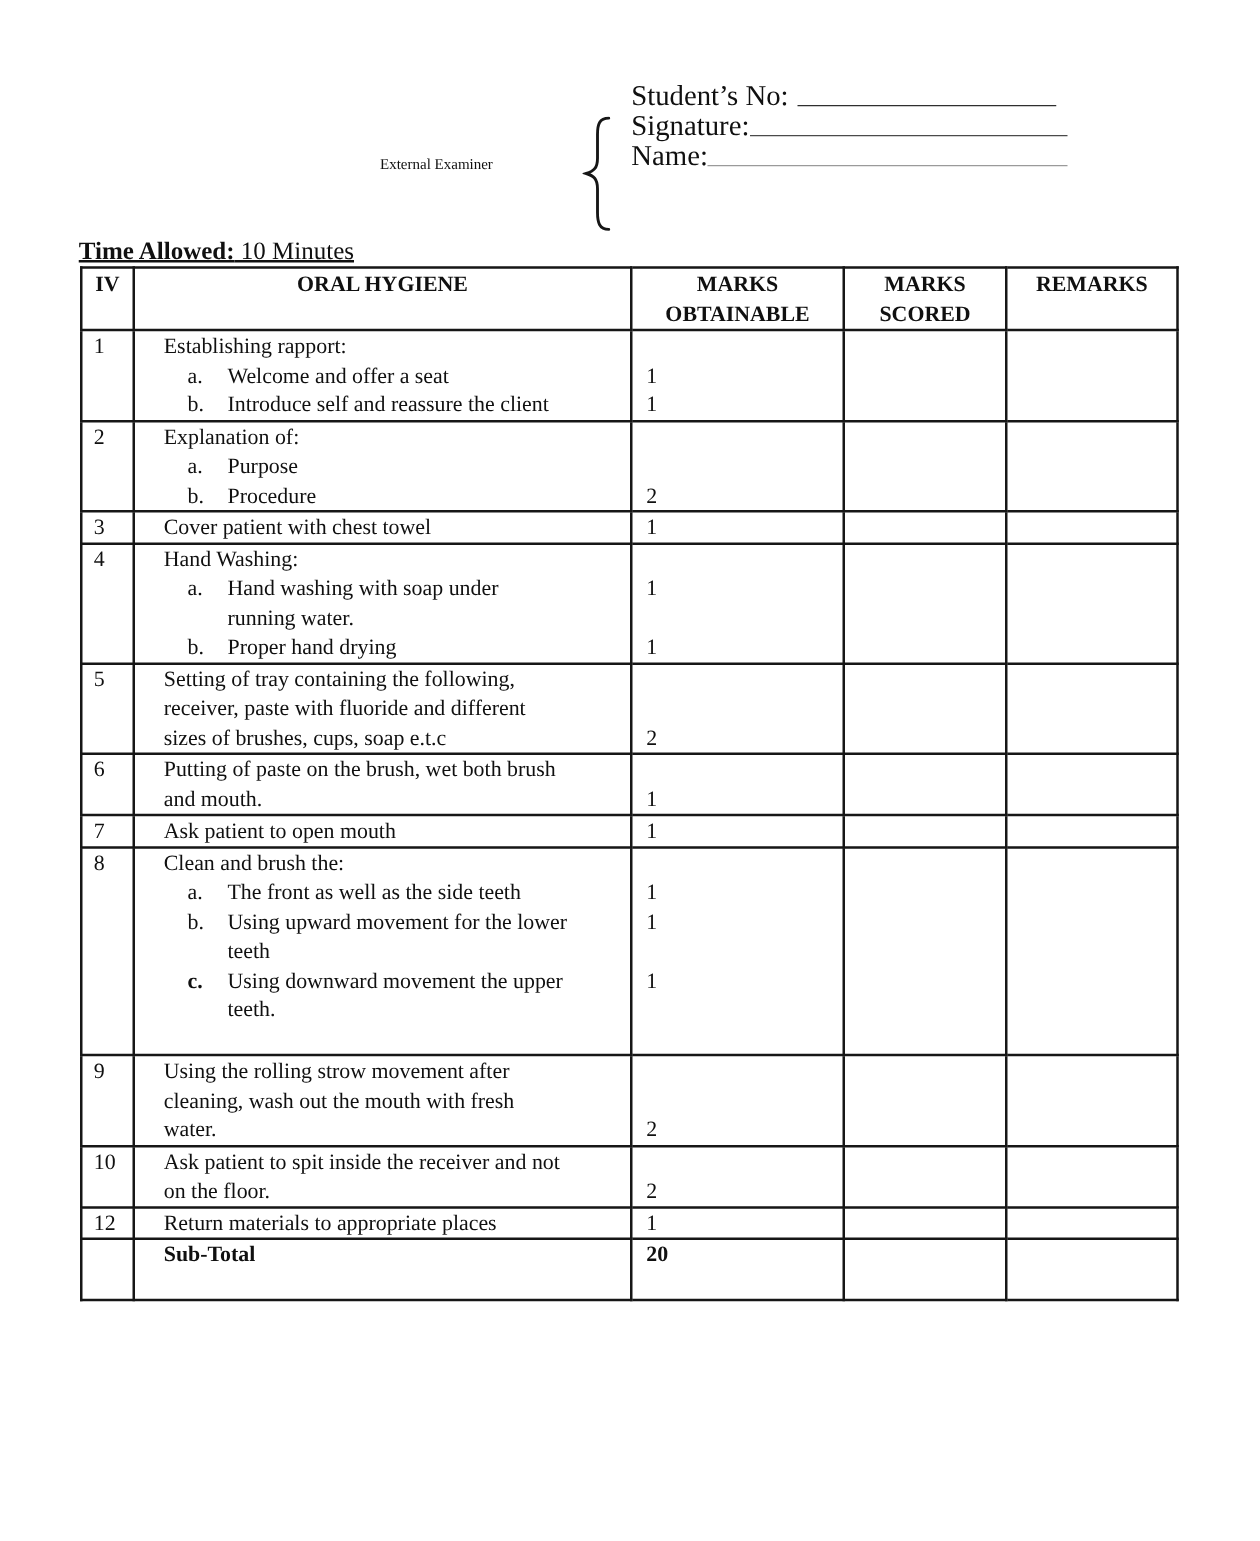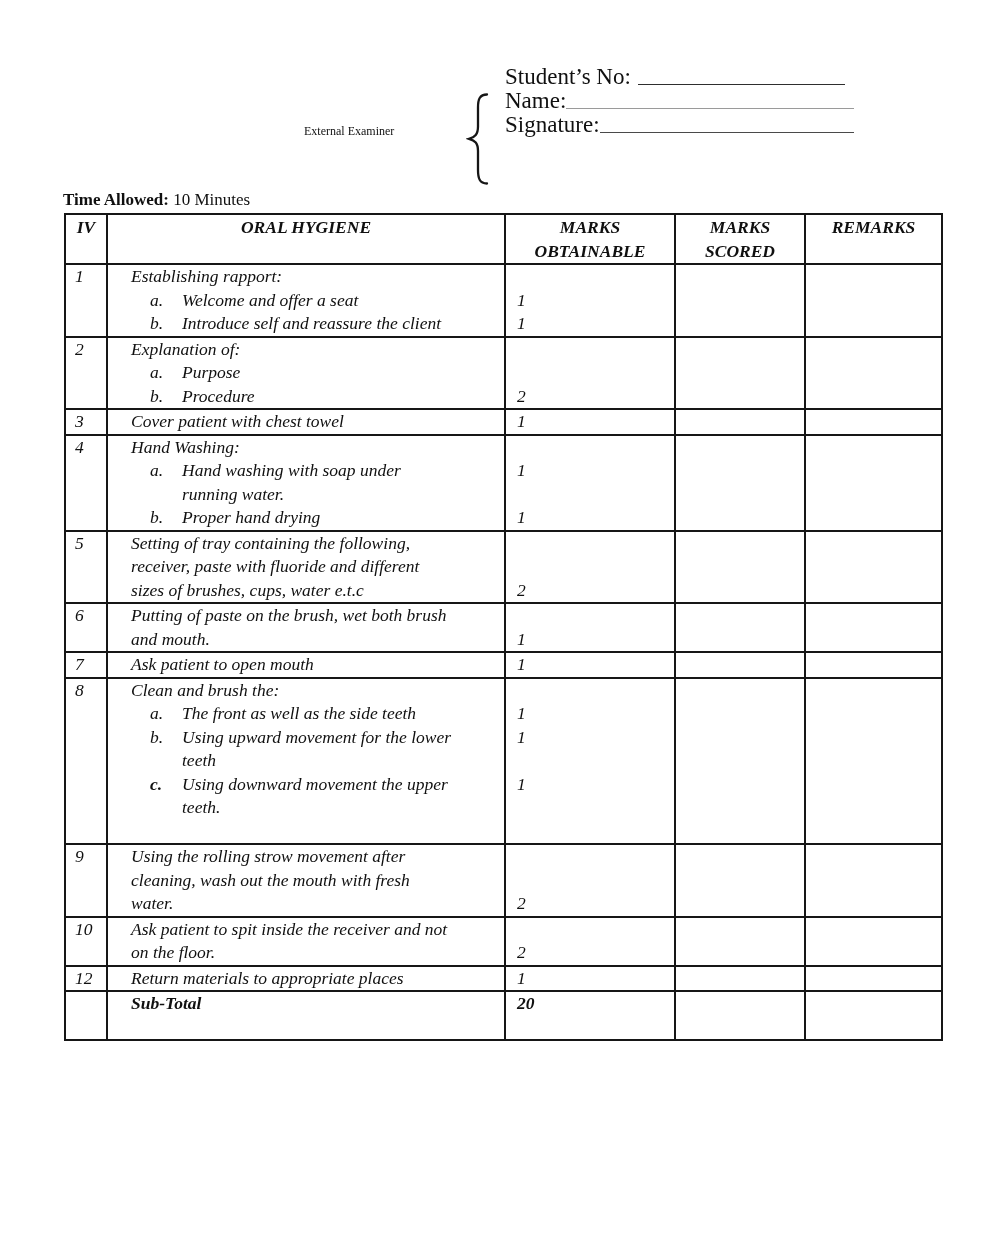--- a/index.html
+++ b/index.html
@@ -26,29 +26,29 @@
   .field-rule {
     flex:1 1 auto; height:0;
     border-bottom:1.7px solid #333;
     transform:translateY(-3px);
   }
   .field-line.short-rule .field-rule { margin-left:7px; margin-right:9px; }
 
   
   .time-allowed {
     position:absolute; left:63px; top:190px;
-    font-size:17px; white-space:nowrap;
+    font-size:20px; white-space:nowrap;text-decoration:underline;
   }
   .time-allowed .lbl-bold { font-weight:bold; }
 
   
   table.assessment {
     position:absolute; left:64px; top:213px;
     width:877px;
-    border-collapse:collapse; table-layout:fixed;font-style:italic;
+    border-collapse:collapse; table-layout:fixed;
   }
   table.assessment th, table.assessment td {
     border:2px solid #161616;
     padding:0; vertical-align:top;
     font-size:17.5px;
   }
   th .hln { line-height:24px; font-weight:bold; text-align:center; white-space:nowrap; }
   .ln { line-height:23.5px; height:23.5px; white-space:nowrap; overflow:visible; }
   td.c-num .ln { padding-left:9px; }
   td.c-desc .ln.i0 { padding-left:23px; }
@@ -70,26 +70,26 @@
       <path d="M21 1.5 C13.5 1.5 12 6.5 12 14.5 L12 33.5 C12 41.5 9 44 3 45.8 C9 47.6 12 50 12 58 L12 77 C12 85 13.5 90.5 21 90.5" fill="none" stroke="#161616" stroke-width="2.3" stroke-linecap="round"></path>
     </svg>
   </div>
 
   <div class="fields-block">
       <div class="field-line short-rule">
         <span>Student’s No:</span>
         <span class="field-rule" style="border-bottom-color: rgb(46, 46, 46);"></span>
       </div>
       <div class="field-line">
+        <span>Signature:</span>
+        <span class="field-rule" style="border-bottom-color: rgb(74, 74, 74);"></span>
+      </div>
+      <div class="field-line">
         <span>Name:</span>
         <span class="field-rule" style="border-bottom-color: rgb(154, 154, 154);"></span>
-      </div>
-      <div class="field-line">
-        <span>Signature:</span>
-        <span class="field-rule" style="border-bottom-color: rgb(74, 74, 74);"></span>
       </div>
     </div>
 
   <div class="time-allowed">
     <span class="lbl-bold">Time Allowed:</span><span> 10 Minutes</span>
   </div>
 
   <table class="assessment">
     <colgroup>
       <col style="width:42px">
@@ -186,21 +186,21 @@
           <td class="c-scored"></td>
           <td class="c-remarks"></td>
         </tr>
         <tr>
           <td class="c-num">
             <div class="ln">5</div>
           </td>
           <td class="c-desc">
             <div class="ln i0">Setting of tray containing the following,</div>
             <div class="ln i0">receiver, paste with fluoride and different</div>
-            <div class="ln i0">sizes of brushes, cups, water e.t.c</div>
+            <div class="ln i0">sizes of brushes, cups, soap e.t.c</div>
           </td>
           <td class="c-marks">
             <div class="ln">&nbsp;</div>
             <div class="ln">&nbsp;</div>
             <div class="ln">2</div>
           </td>
           <td class="c-scored"></td>
           <td class="c-remarks"></td>
         </tr>
         <tr>

